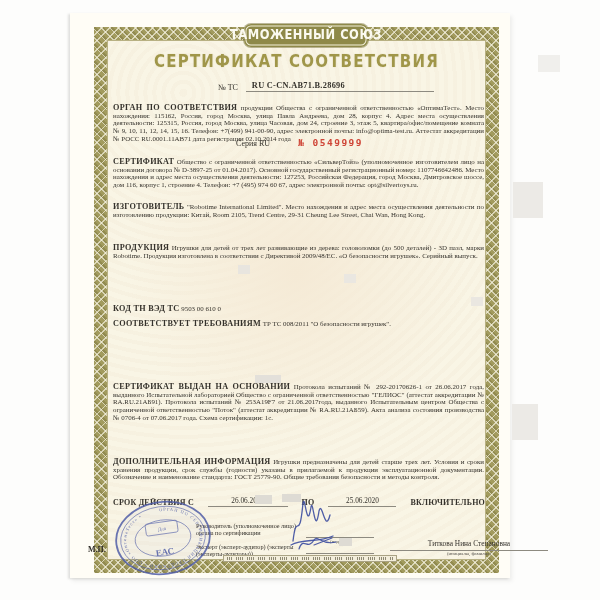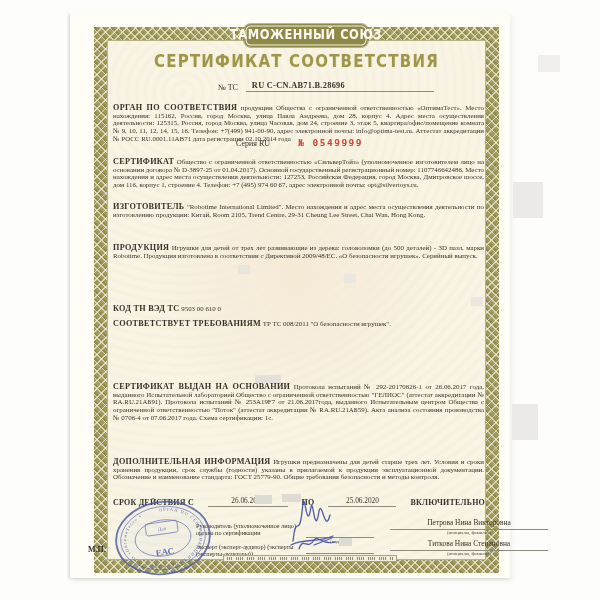--- a/index.html
+++ b/index.html
@@ -132,24 +132,20 @@
           <span class="vl">ПО</span>
           <span class="dl dl2">25.06.2020</span>
           <span class="vl">ВКЛЮЧИТЕЛЬНО</span>
         </div>
 
         <div class="cell role r1">Руководитель (уполномоченное лицо) органа по сертификации</div>
         <div class="cell sigc g1">
           <div class="line"></div>
           <div class="cap">(подпись)</div>
         </div>
-        <div class="cell namec n1">
-          <div class="nm">Петрова Нина Викторовна</div>
-          <div class="cap">(инициалы, фамилия)</div>
-        </div>
 
         <div class="cell role r2">Эксперт (эксперт-аудитор) (эксперты (эксперты-аудиторы))</div>
         <div class="cell sigc g2">
           <div class="line"></div>
           <div class="cap">(подпись)</div>
         </div>
         <div class="cell namec n2">
           <div class="nm">Титкова Нина Степановна</div>
           <div class="cap">(инициалы, фамилия)</div>
         </div>

